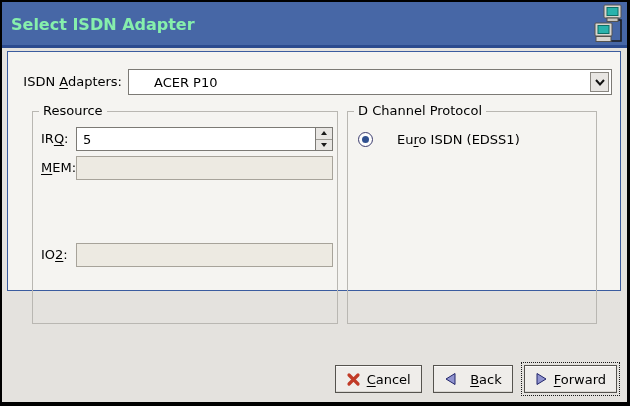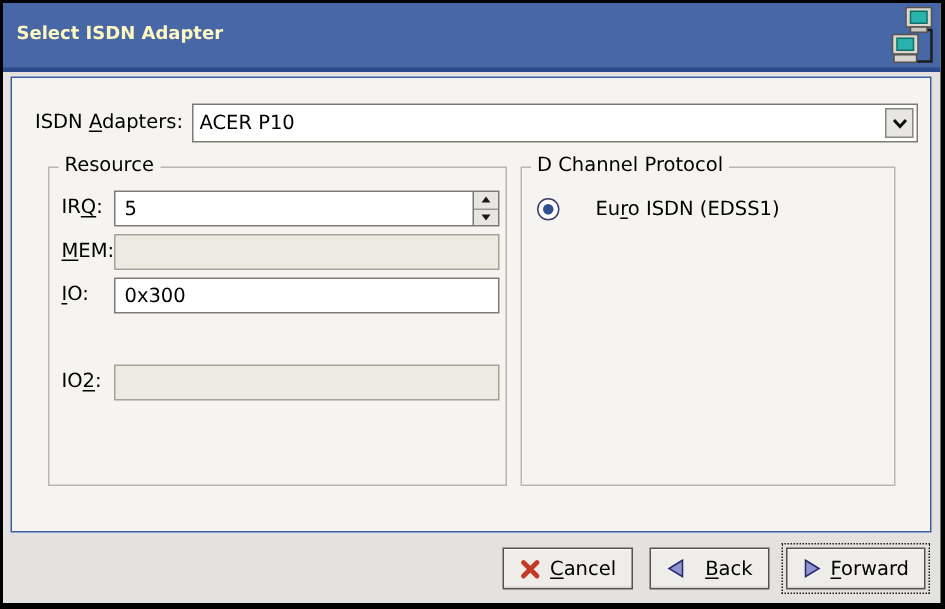--- a/index.html
+++ b/index.html
@@ -6,28 +6,28 @@
   *{box-sizing:border-box;}
   .dialog{
     position:relative;width:630px;height:406px;
     border:2px solid #000;border-bottom-width:4px;border-right-width:3px;
     background:#e4e2de;
     font-family:"DejaVu Sans","Liberation Sans",sans-serif;
     font-size:13px;color:#000;overflow:hidden;
   }
   
   .tb{position:absolute;left:0;top:0;right:0;height:46px;background:#4767a6;border-bottom:3px solid #2c4b8e;}
-  .title{position:absolute;left:9px;top:13px;font-size:12px;font-weight:bold;color:#fef9c3;letter-spacing:0px;}
+  .title{position:absolute;left:9px;top:13px;font-size:16px;font-weight:bold;color:#86efac;letter-spacing:0px;}
   .pcicon{position:absolute;right:3px;top:2px;width:30px;height:45px;}
   
-  .frame{position:absolute;left:5px;top:49px;width:614px;height:304px;border:1px solid #3b5c9f;background:#f5f4f1;}
+  .frame{position:absolute;left:5px;top:49px;width:614px;height:240px;border:1px solid #3b5c9f;background:#f5f4f1;}
   
   .alabel{position:absolute;left:0;top:22px;width:114px;text-align:right;white-space:nowrap;}
   .combo{position:absolute;left:120px;top:17px;width:484px;height:26px;background:#fff;border:1px solid #7c7a75;}
-  .combo input{position:absolute;left:0;top:0;width:calc(100% - 22px);height:100%;border:none;outline:none;padding:0 0 0 4px;font:13px "DejaVu Sans","Liberation Sans",sans-serif;background:transparent;}
+  .combo input{position:absolute;left:0;top:0;width:calc(100% - 22px);height:100%;border:none;outline:none;padding:0 0 0 25px;font:13px "DejaVu Sans","Liberation Sans",sans-serif;background:transparent;}
   .combo-btn{position:absolute;right:2px;top:2px;width:19px;height:20px;background:#e8e6e3;border:1px solid #8a8781;display:flex;align-items:center;justify-content:center;padding:0;cursor:default;}
   
   .group{position:absolute;border:1px solid #b9b7b2;}
   .res{left:24px;top:59px;width:306px;height:213px;}
   .proto{left:339px;top:59px;width:250px;height:213px;padding-left:48px;}
   .legend{position:absolute;top:-9px;left:6px;background:#f5f4f1;padding:0 4px;white-space:nowrap;text-align:center;}
   
   .fr{position:absolute;left:0;width:100%;height:24px;}
   .flabel{position:absolute;left:8px;top:4px;white-space:nowrap;}
   .fbox{position:absolute;left:43px;top:0;width:257px;height:24px;border:1px solid #7c7a75;background:#fff;}
@@ -101,26 +101,20 @@
         </div>
       </div>
 
       <div class="fr" style="top:44px">
         <span class="flabel"><span></span><span class="mn">M</span><span>EM:</span></span>
         <div class="fbox dis">
           <input type="text" disabled="" value="" style="">
         </div>
       </div>
 
-      <div class="fr" style="top:73px">
-        <span class="flabel"><span></span><span class="mn">I</span><span>O:</span></span>
-        <div class="fbox">
-          <input type="text" value="0x300" style="">
-        </div>
-      </div>
 
 
       <div class="fr" style="top:131px">
         <span class="flabel"><span>IO</span><span class="mn">2</span><span>:</span></span>
         <div class="fbox dis">
           <input type="text" disabled="" value="" style="">
         </div>
       </div>
     </div>
 

